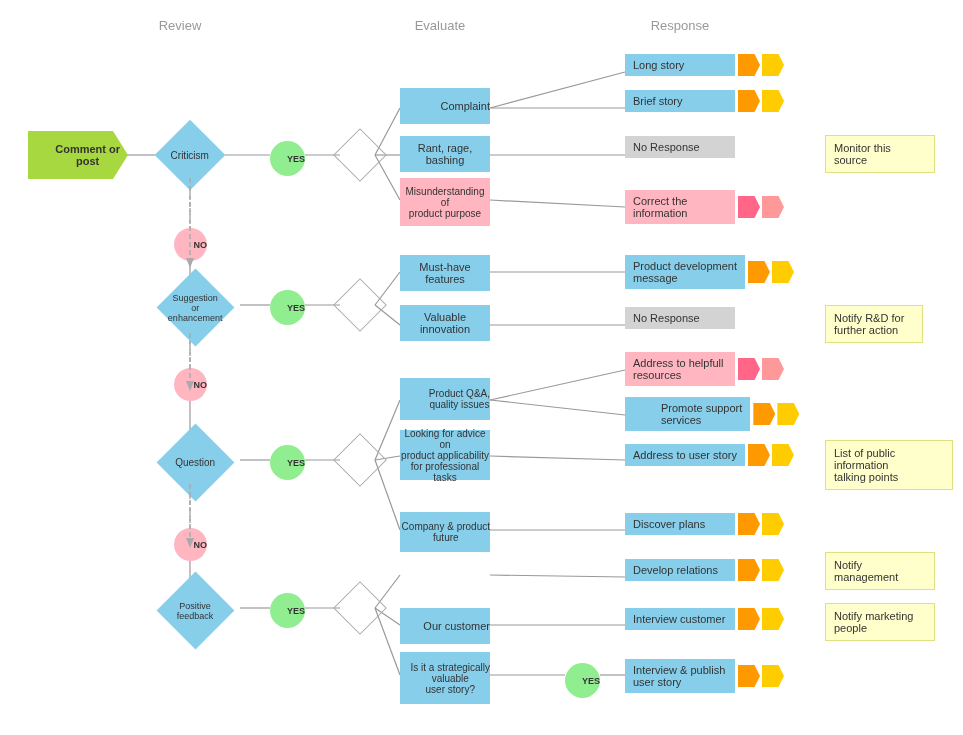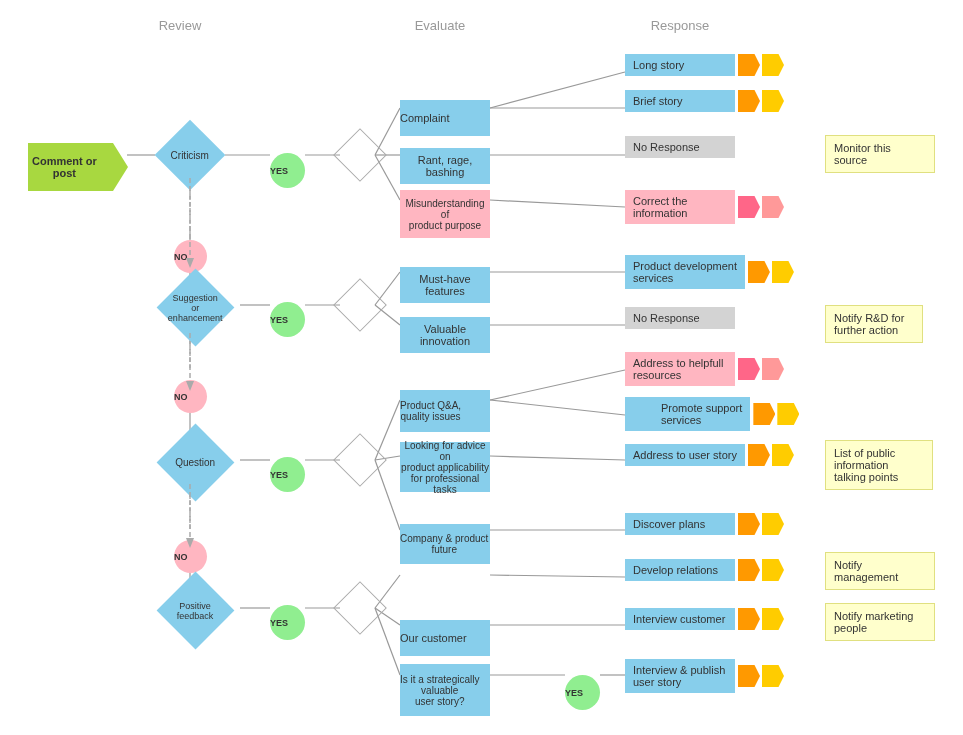--- a/index.html
+++ b/index.html
@@ -26,23 +26,22 @@
       font-size: 13px;
       color: #999;
       font-weight: normal;
       text-align: center;
     }
     
     .shape {
       position: absolute;
       display: flex;
       align-items: center;
-      justify-content: flex-start;
+      justify-content: flex-end;
       text-align: center;
-      margin-top: 12px;
     }
     
     .start-shape {
       background: #a8d840;
       clip-path: polygon(0% 0%, 85% 0%, 100% 50%, 85% 100%, 0% 100%);
       color: #333;
       font-size: 11px;
       font-weight: bold;
     }
     
@@ -395,21 +394,21 @@
     <div class="resp-label-pink" style="white-space:pre-line;">Correct the
 information</div>
     <div class="arrow-group">
       <div class="arr1" style="background:#ff6688;"></div>
         <div class="arr2" style="background:#ff9999;"></div>
     </div>
   </div>
 
   <div class="resp-item" style="left:625px;top:255px;">
     <div class="resp-label" style="white-space:pre-line;">Product development
-services</div>
+message</div>
     <div class="arrow-group">
       <div class="arr1"></div>
         <div class="arr2"></div>
     </div>
   </div>
 
   <div class="resp-item" style="left:625px;top:307px;">
     <div class="resp-label-gray">No Response</div>
   </div>
 
@@ -475,21 +474,21 @@
   <div class="yellow-box" style="position:absolute;left:825px;top:135px;width:110px;">
     <span style="white-space:pre-line;font-size:11px;">Monitor this
 source</span>
   </div>
 
   <div class="yellow-box" style="position:absolute;left:825px;top:305px;width:98px;">
     <span style="white-space:pre-line;font-size:11px;">Notify R&amp;D for
 further action</span>
   </div>
 
-  <div class="yellow-box" style="position:absolute;left:825px;top:440px;width:108px;">
+  <div class="yellow-box" style="position:absolute;left:825px;top:440px;width:128px;">
     <span style="white-space:pre-line;font-size:11px;">List of public
 information
 talking points</span>
   </div>
 
   <div class="yellow-box" style="position:absolute;left:825px;top:552px;width:110px;">
     <span style="white-space:pre-line;font-size:11px;">Notify
 management</span>
   </div>
 

